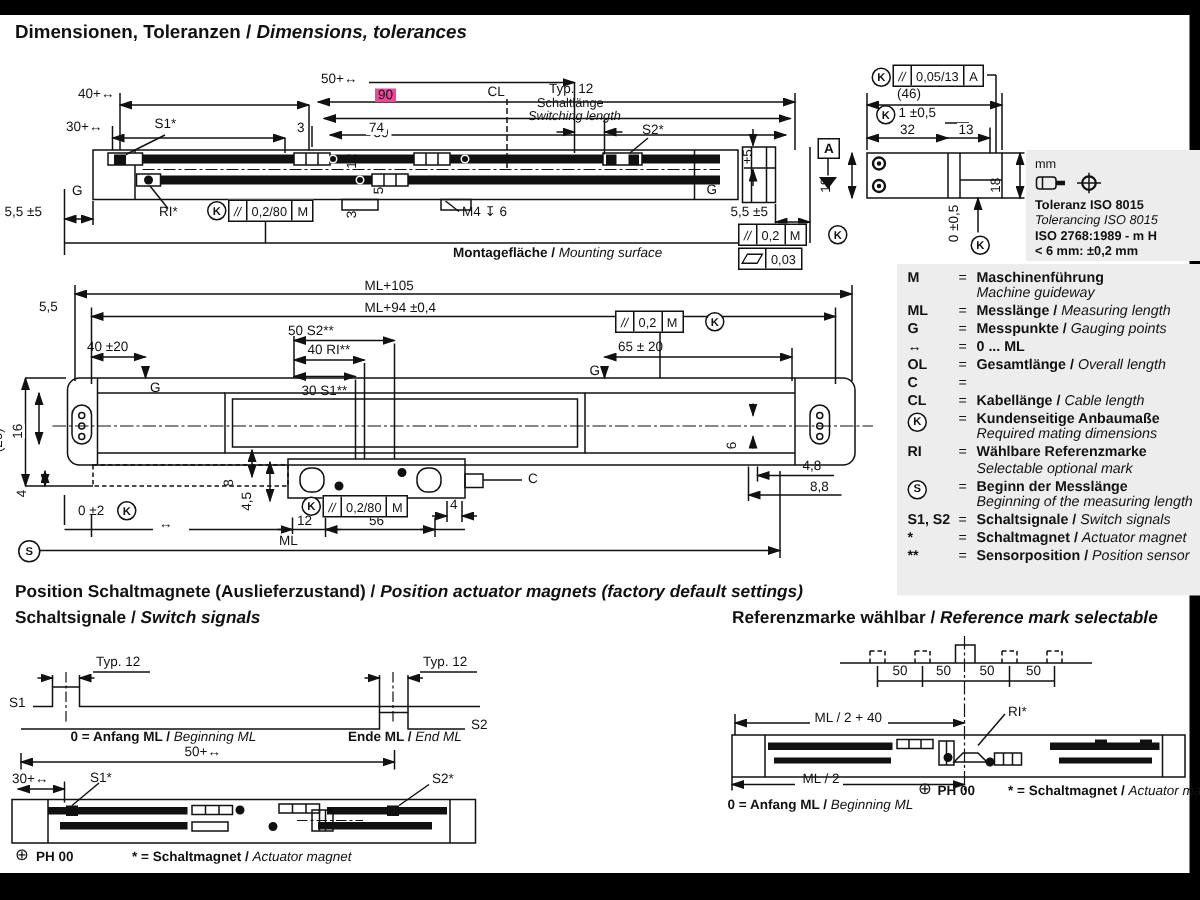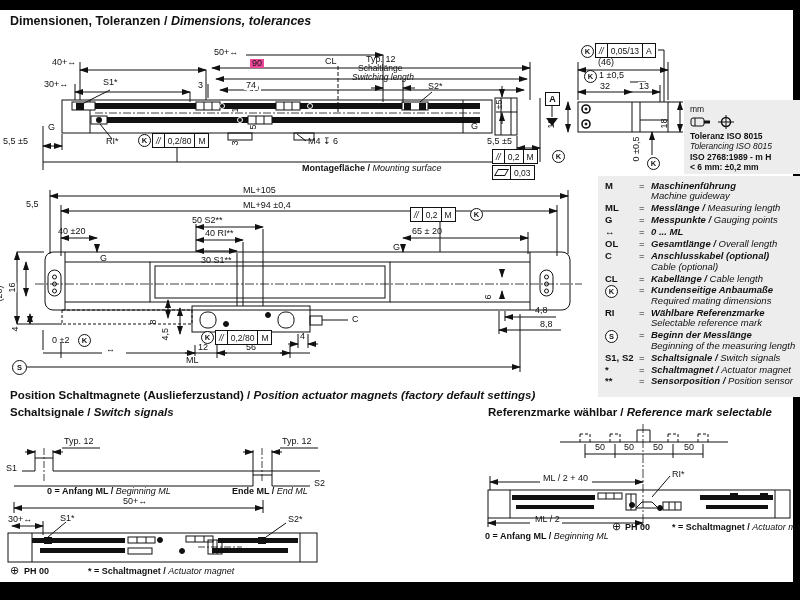--- a/index.html
+++ b/index.html
@@ -22,21 +22,21 @@
   .fcf .cell:first-child{border-left:none;}
   .flat-icon{display:inline-block;width:9px;height:5px;border:1px solid #111;transform:skewX(-30deg);}
   .dbox{position:absolute;width:13px;height:12px;border:1px solid #111;display:flex;align-items:center;
         justify-content:center;font-size:9px;font-weight:bold;background:#fff;}
   .graybox{position:absolute;background:#ededed;}
   .infobox{padding:4px 6px;font-size:8.5px;line-height:1.2;}
   .legend{padding:5px 6px 4px 7px;}
   .lrow{display:flex;gap:4px;margin-bottom:1.5px;font-size:9.5px;line-height:1.1;}
   .lsym{width:30px;flex:none;font-weight:bold;}
   .leq{width:8px;flex:none;}
-  .lde{font-weight:bold;font-style:italic;}
+  .lde{font-weight:bold;}
   .len{font-style:italic;}
   .lblock{display:block;}
   .ph{position:absolute;font-size:11px;line-height:1;}
 </style>
 </head>
 <body>
 
 <div class="page">
   <div class="bar top"></div>
   <div class="bar bottom"></div>
@@ -358,36 +358,35 @@
         <div><span class="lde">0 ... ML</span></div>
       </div>
     <div class="lrow">
         <span class="lsym">OL</span>
         <span class="leq">=</span>
         <div><span class="lde">Gesamtlänge /</span> <span class="len">Overall length</span></div>
       </div>
     <div class="lrow">
         <span class="lsym">C</span>
         <span class="leq">=</span>
-        <div><span class="lde">Anschlusskabel (optional)</span><span class="len lblock">Cable (optional)</span></div>
       </div>
     <div class="lrow">
         <span class="lsym">CL</span>
         <span class="leq">=</span>
         <div><span class="lde">Kabellänge /</span> <span class="len">Cable length</span></div>
       </div>
     <div class="lrow">
         <span class="lsym"><span class="circ">K</span></span>
         <span class="leq">=</span>
         <div><span class="lde">Kundenseitige Anbaumaße</span><span class="len lblock">Required mating dimensions</span></div>
       </div>
     <div class="lrow">
         <span class="lsym">RI</span>
         <span class="leq">=</span>
-        <div><span class="lde">Wählbare Referenzmarke</span><span class="len lblock">Selectable reference mark</span></div>
+        <div><span class="lde">Wählbare Referenzmarke</span><span class="len lblock">Selectable optional mark</span></div>
       </div>
     <div class="lrow">
         <span class="lsym"><span class="circ">S</span></span>
         <span class="leq">=</span>
         <div><span class="lde">Beginn der Messlänge</span><span class="len lblock">Beginning of the measuring length</span></div>
       </div>
     <div class="lrow">
         <span class="lsym">S1, S2</span>
         <span class="leq">=</span>
         <div><span class="lde">Schaltsignale /</span> <span class="len">Switch signals</span></div>

